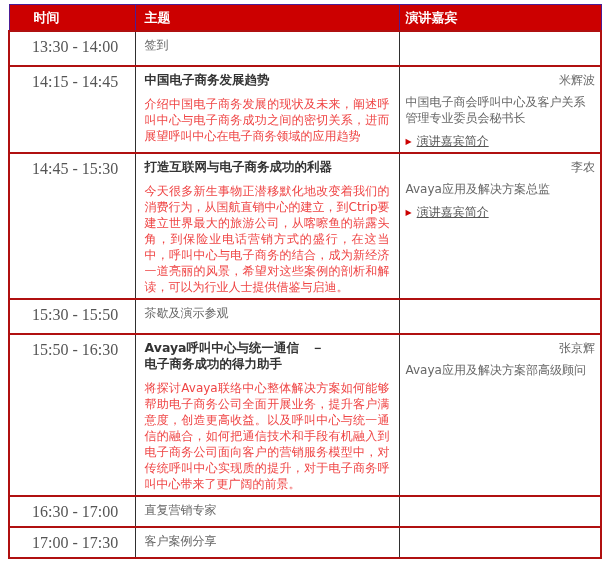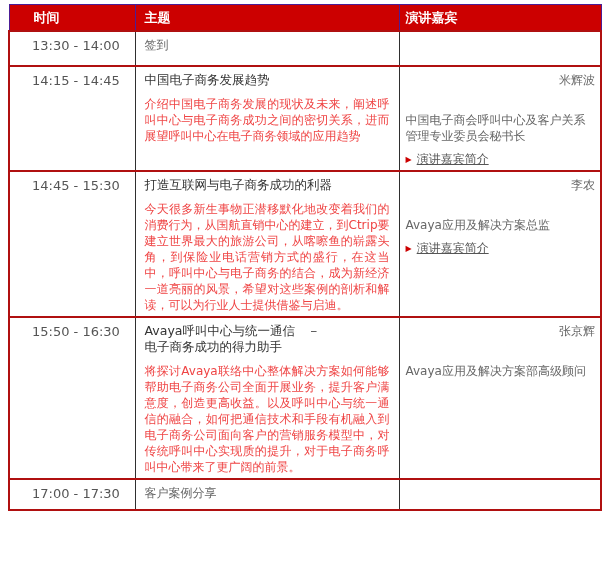--- a/index.html
+++ b/index.html
@@ -45,60 +45,61 @@
     font-size: 12px;
     color: #666666;
     border-top: 2px solid #b01010;
     border-bottom: 2px solid #b01010;
     background: #ffffff;
   }
   tbody td.time-cell {
     border-left: 2px solid #b01010;
     border-right: 1px solid #2f2f2f;
     padding: 6px 4px 3px 22px;
-    font-size: 13px;
+    font-size: 16px;
     color: #555555;
     white-space: nowrap;
+    font-family: Liberation Serif, serif;
   }
   tbody td.topic-cell {
     border-right: 1px solid #2f2f2f;
     padding: 5px 9px 3px 9px;
   }
   tbody td.speaker-cell {
     border-right: 2px solid #b01010;
     padding: 5px 5px 3px 6px;
   }
 
   tr.r-short  td { height: 24px; }
   tr.r-short2 td { height: 20px; }
 
   .topic-plain {
     line-height: 17px;
     color: #666666;
   }
   .topic-title {
-    font-weight: normal;
+    font-weight: bold;
     color: #333333;
     font-size: 12.5px;
     line-height: 16px;
     white-space: pre-line;
   }
   .topic-desc {
     margin-top: 8px;
     line-height: 16px;
     color: #ef4444;
     text-align: justify;
   }
   .speaker-name {
     line-height: 16px;
     color: #666666;
     text-align: right;
   }
   .speaker-title {
-    margin-top: 24px;
+    margin-top: 6px;
     line-height: 16px;
     color: #666666;
   }
   .bio-link-row {
     margin-top: 8px;
     cursor: pointer;
     line-height: 15px;
   }
   .arrow-icon {
     color: #cc0000;
@@ -163,34 +164,48 @@
         </td>
         <td class="speaker-cell">
           <div class="speaker-name">李农</div>
           <div class="speaker-title">Avaya应用及解决方案总监</div>
           <div class="bio-link-row">
             <span class="arrow-icon">▶</span><a class="bio-link">演讲嘉宾简介</a>
           </div>
         </td>
       </tr>
 
+      <tr class="r-short">
+        <td class="time-cell">15:30 - 15:50</td>
+        <td class="topic-cell">
+          <div class="topic-plain">茶歇及演示参观</div>
+        </td>
+        <td class="speaker-cell"></td>
+      </tr>
 
       <tr>
         <td class="time-cell">15:50 - 16:30</td>
         <td class="topic-cell">
           <div class="topic-title">Avaya呼叫中心与统一通信　－
 电子商务成功的得力助手</div>
           <div class="topic-desc">将探讨Avaya联络中心整体解决方案如何能够帮助电子商务公司全面开展业务，提升客户满意度，创造更高收益。以及呼叫中心与统一通信的融合，如何把通信技术和手段有机融入到电子商务公司面向客户的营销服务模型中，对传统呼叫中心实现质的提升，对于电子商务呼叫中心带来了更广阔的前景。</div>
         </td>
         <td class="speaker-cell">
           <div class="speaker-name">张京辉</div>
           <div class="speaker-title">Avaya应用及解决方案部高级顾问</div>
         </td>
       </tr>
 
+      <tr class="r-short2">
+        <td class="time-cell">16:30 - 17:00</td>
+        <td class="topic-cell">
+          <div class="topic-plain">直复营销专家</div>
+        </td>
+        <td class="speaker-cell"></td>
+      </tr>
 
       <tr class="r-short2">
         <td class="time-cell">17:00 - 17:30</td>
         <td class="topic-cell">
           <div class="topic-plain">客户案例分享</div>
         </td>
         <td class="speaker-cell"></td>
       </tr>
 
     </tbody>

